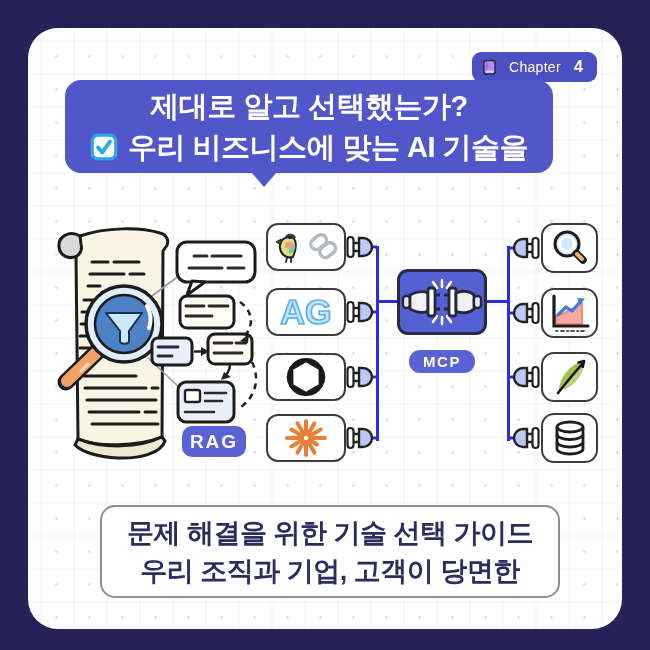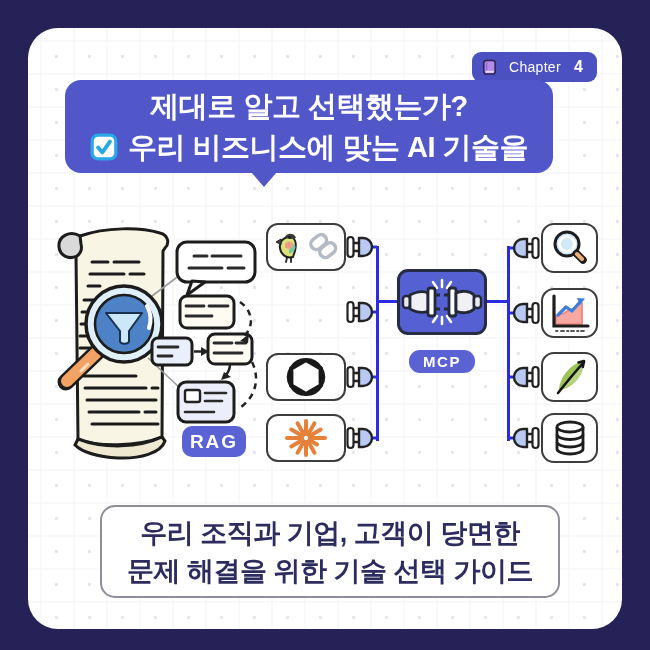--- a/index.html
+++ b/index.html
@@ -202,20 +202,25 @@
       <path d="M11 8 C 13 3 21 4 22 9 L 16 10 Z" fill="#3a3a3a"></path>
       <path d="M7 10 L2 13 L7 15.5 Z" fill="#444" stroke="#222" stroke-width="1"></path>
       <circle cx="15.5" cy="8.5" r="1.2" fill="#111"></circle>
       <path d="M13 28.5 L12 33 M17 28.5 L17 33" stroke="#222" stroke-width="1.8" stroke-linecap="round"></path>
       <g fill="none" stroke="#b3bac4" stroke-width="3.5">
         <rect x="36" y="8" width="17" height="11" rx="5.5" transform="rotate(-38 44 13)"></rect>
         <rect x="45" y="16" width="17" height="11" rx="5.5" transform="rotate(-38 53 21)"></rect>
       </g>
     </svg>
   </div>
+  <div class="abs node left" style="top:288px;">
+    <svg width="80" height="48" viewBox="0 0 80 48">
+      <text x="40" y="37" text-anchor="middle" font-family="Liberation Sans, sans-serif" font-size="36" font-weight="800" fill="#bfe4fc" stroke="#5cb0f0" stroke-width="1.8">AG</text>
+    </svg>
+  </div>
   <div class="abs node left" style="top:353px;">
     <svg width="44" height="44" viewBox="0 0 44 44">
       <g fill="none" stroke="#191919" stroke-width="4.2" stroke-linecap="round" transform="translate(22,22)">
         <path d="M0 -17 A17 17 0 0 1 14.7 -8.5 L14.7 6"></path>
         <path d="M0 -17 A17 17 0 0 1 14.7 -8.5 L14.7 6" transform="rotate(60)"></path>
         <path d="M0 -17 A17 17 0 0 1 14.7 -8.5 L14.7 6" transform="rotate(120)"></path>
         <path d="M0 -17 A17 17 0 0 1 14.7 -8.5 L14.7 6" transform="rotate(180)"></path>
         <path d="M0 -17 A17 17 0 0 1 14.7 -8.5 L14.7 6" transform="rotate(240)"></path>
         <path d="M0 -17 A17 17 0 0 1 14.7 -8.5 L14.7 6" transform="rotate(300)"></path>
       </g>
@@ -337,16 +342,16 @@
       <path d="M35 22 H40 M35 36 H40" stroke="#23283a" stroke-width="2.8"></path>
       <rect x="49" y="15" width="7" height="28" rx="2.5" fill="#fff" stroke="#23283a" stroke-width="2.8"></rect>
       <path d="M49 22 H44 M49 36 H44" stroke="#23283a" stroke-width="2.8"></path>
       <path d="M56 20 C 62 17 70 18 74 22 L74 36 C 70 40 62 41 56 38 Z" fill="#f1f1f5" stroke="#23283a" stroke-width="2.8"></path>
       <rect x="74" y="23" width="7" height="12" rx="3" fill="#e9e9ef" stroke="#23283a" stroke-width="2.4"></rect>
     </svg>
   </div>
   <div id="mcp-pill" class="abs pill">MCP</div>
 
   <div id="footer-box" class="abs">
+    <div>문제 해결을 위한 기술 선택 가이드</div>
     <div>우리 조직과 기업, 고객이 당면한</div>
-    <div>문제 해결을 위한 기술 선택 가이드</div>
   </div>
 </div>
 
 </body></html>

